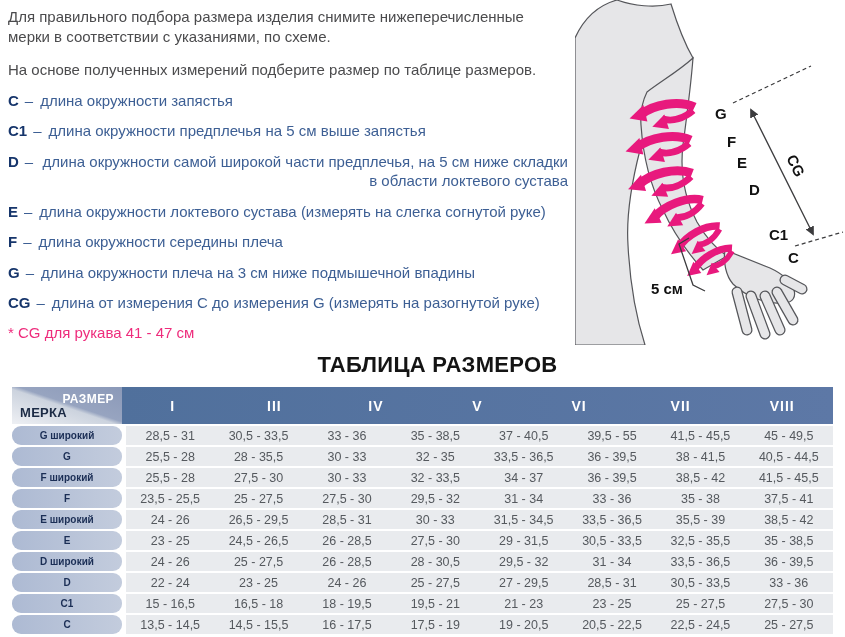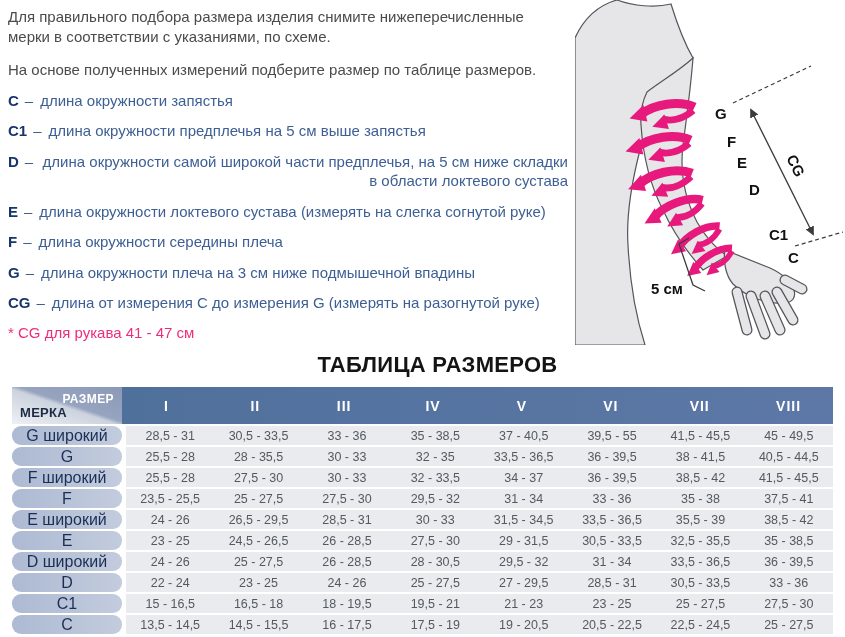--- a/index.html
+++ b/index.html
@@ -34,21 +34,21 @@
   .corner-top { position:absolute; top:5px; right:8px; color:#fff; font-weight:bold;
                 font-size:12px; letter-spacing:.4px; }
   .corner-bottom { position:absolute; bottom:4px; left:8px; color:#1c2b45; font-weight:bold;
                    font-size:13px; letter-spacing:.3px; }
   .hrow { flex:1; display:flex; background:linear-gradient(to right,#50709c,#5d78a6); }
   .hcol { flex:1; display:flex; align-items:center; justify-content:center;
           color:#fff; font-weight:bold; font-size:14px; letter-spacing:1px; }
   .trow { display:flex; height:19px; margin-top:2px; }
   .rlabel { width:110px; display:flex; align-items:center; justify-content:center;
             background:linear-gradient(to right,#adbad3,#c3ccdd);
-            color:#1b2e55; font-weight:normal; font-size:16px;border-radius:9px; }
+            color:#1b2e55; font-weight:bold; font-size:10px;border-radius:9px; }
   .rgap { width:4px; background:#fff; }
   .rvalues { flex:1; display:flex; background:#e9ebee; }
   .vcell { flex:1; display:flex; align-items:center; justify-content:center;
            font-size:12.5px; color:#55595e; }
 </style>
 </head>
 <body>
 
 <div class="page">
 
@@ -169,21 +169,20 @@
   <div class="table-title">ТАБЛИЦА РАЗМЕРОВ</div>
 
   <div class="size-table">
     <div class="thead">
       <div class="corner">
         <span class="corner-top">РАЗМЕР</span>
         <span class="corner-bottom">МЕРКА</span>
       </div>
       <div class="hrow">
           <div class="hcol">I</div>
-          <div class="hcol">II</div>
           <div class="hcol">III</div>
           <div class="hcol">IV</div>
           <div class="hcol">V</div>
           <div class="hcol">VI</div>
           <div class="hcol">VII</div>
           <div class="hcol">VIII</div>
         </div>
     </div>
     <div>
         <div class="trow">

